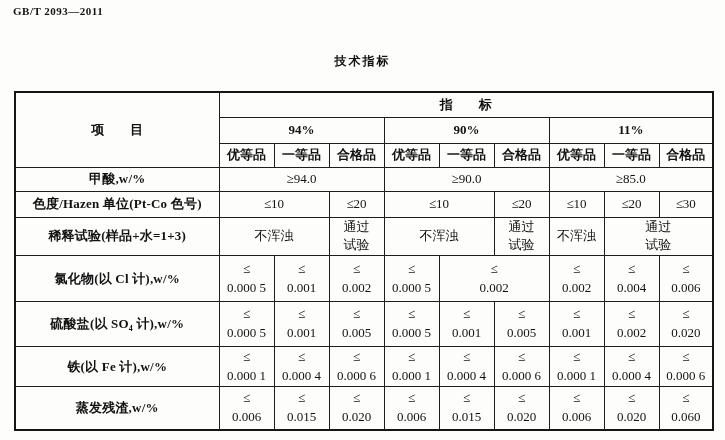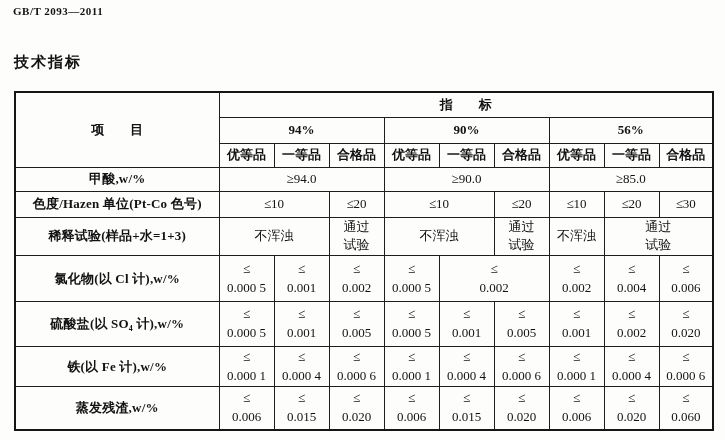--- a/index.html
+++ b/index.html
@@ -21,22 +21,22 @@
     left: 13px;
     font-size: 11px;
     font-weight: bold;
     letter-spacing: 0.5px;
   }
   .table-title {
     position: absolute;
     top: 53px;
     left: 14px;
     width: 697px;
-    text-align: left;
-    font-size: 15px;
+    text-align: center;
+    font-size: 12px;
     font-weight: bold;
     letter-spacing: 2px;
   }
   table.spec {
     position: absolute;
     top: 91px;
     left: 14px;
     width: 697px;
     border-collapse: collapse;
     table-layout: fixed;
@@ -103,21 +103,21 @@
 
   <tbody>
       <tr class="h25">
     <td class="corner-cell" rowspan="3">项　　目</td>
     <td class="hdr" colspan="9">指　　标</td>
   </tr>
 
   <tr class="h26">
     <td class="hdr" colspan="3">94%</td>
     <td class="hdr" colspan="3">90%</td>
-    <td class="hdr" colspan="3">56%</td>
+    <td class="hdr" colspan="3">11%</td>
   </tr>
 
   <tr class="h24">
     <td class="hdr">优等品</td>
     <td class="hdr">一等品</td>
     <td class="hdr">合格品</td>
     <td class="hdr">优等品</td>
     <td class="hdr">一等品</td>
     <td class="hdr">合格品</td>
     <td class="hdr">优等品</td>

